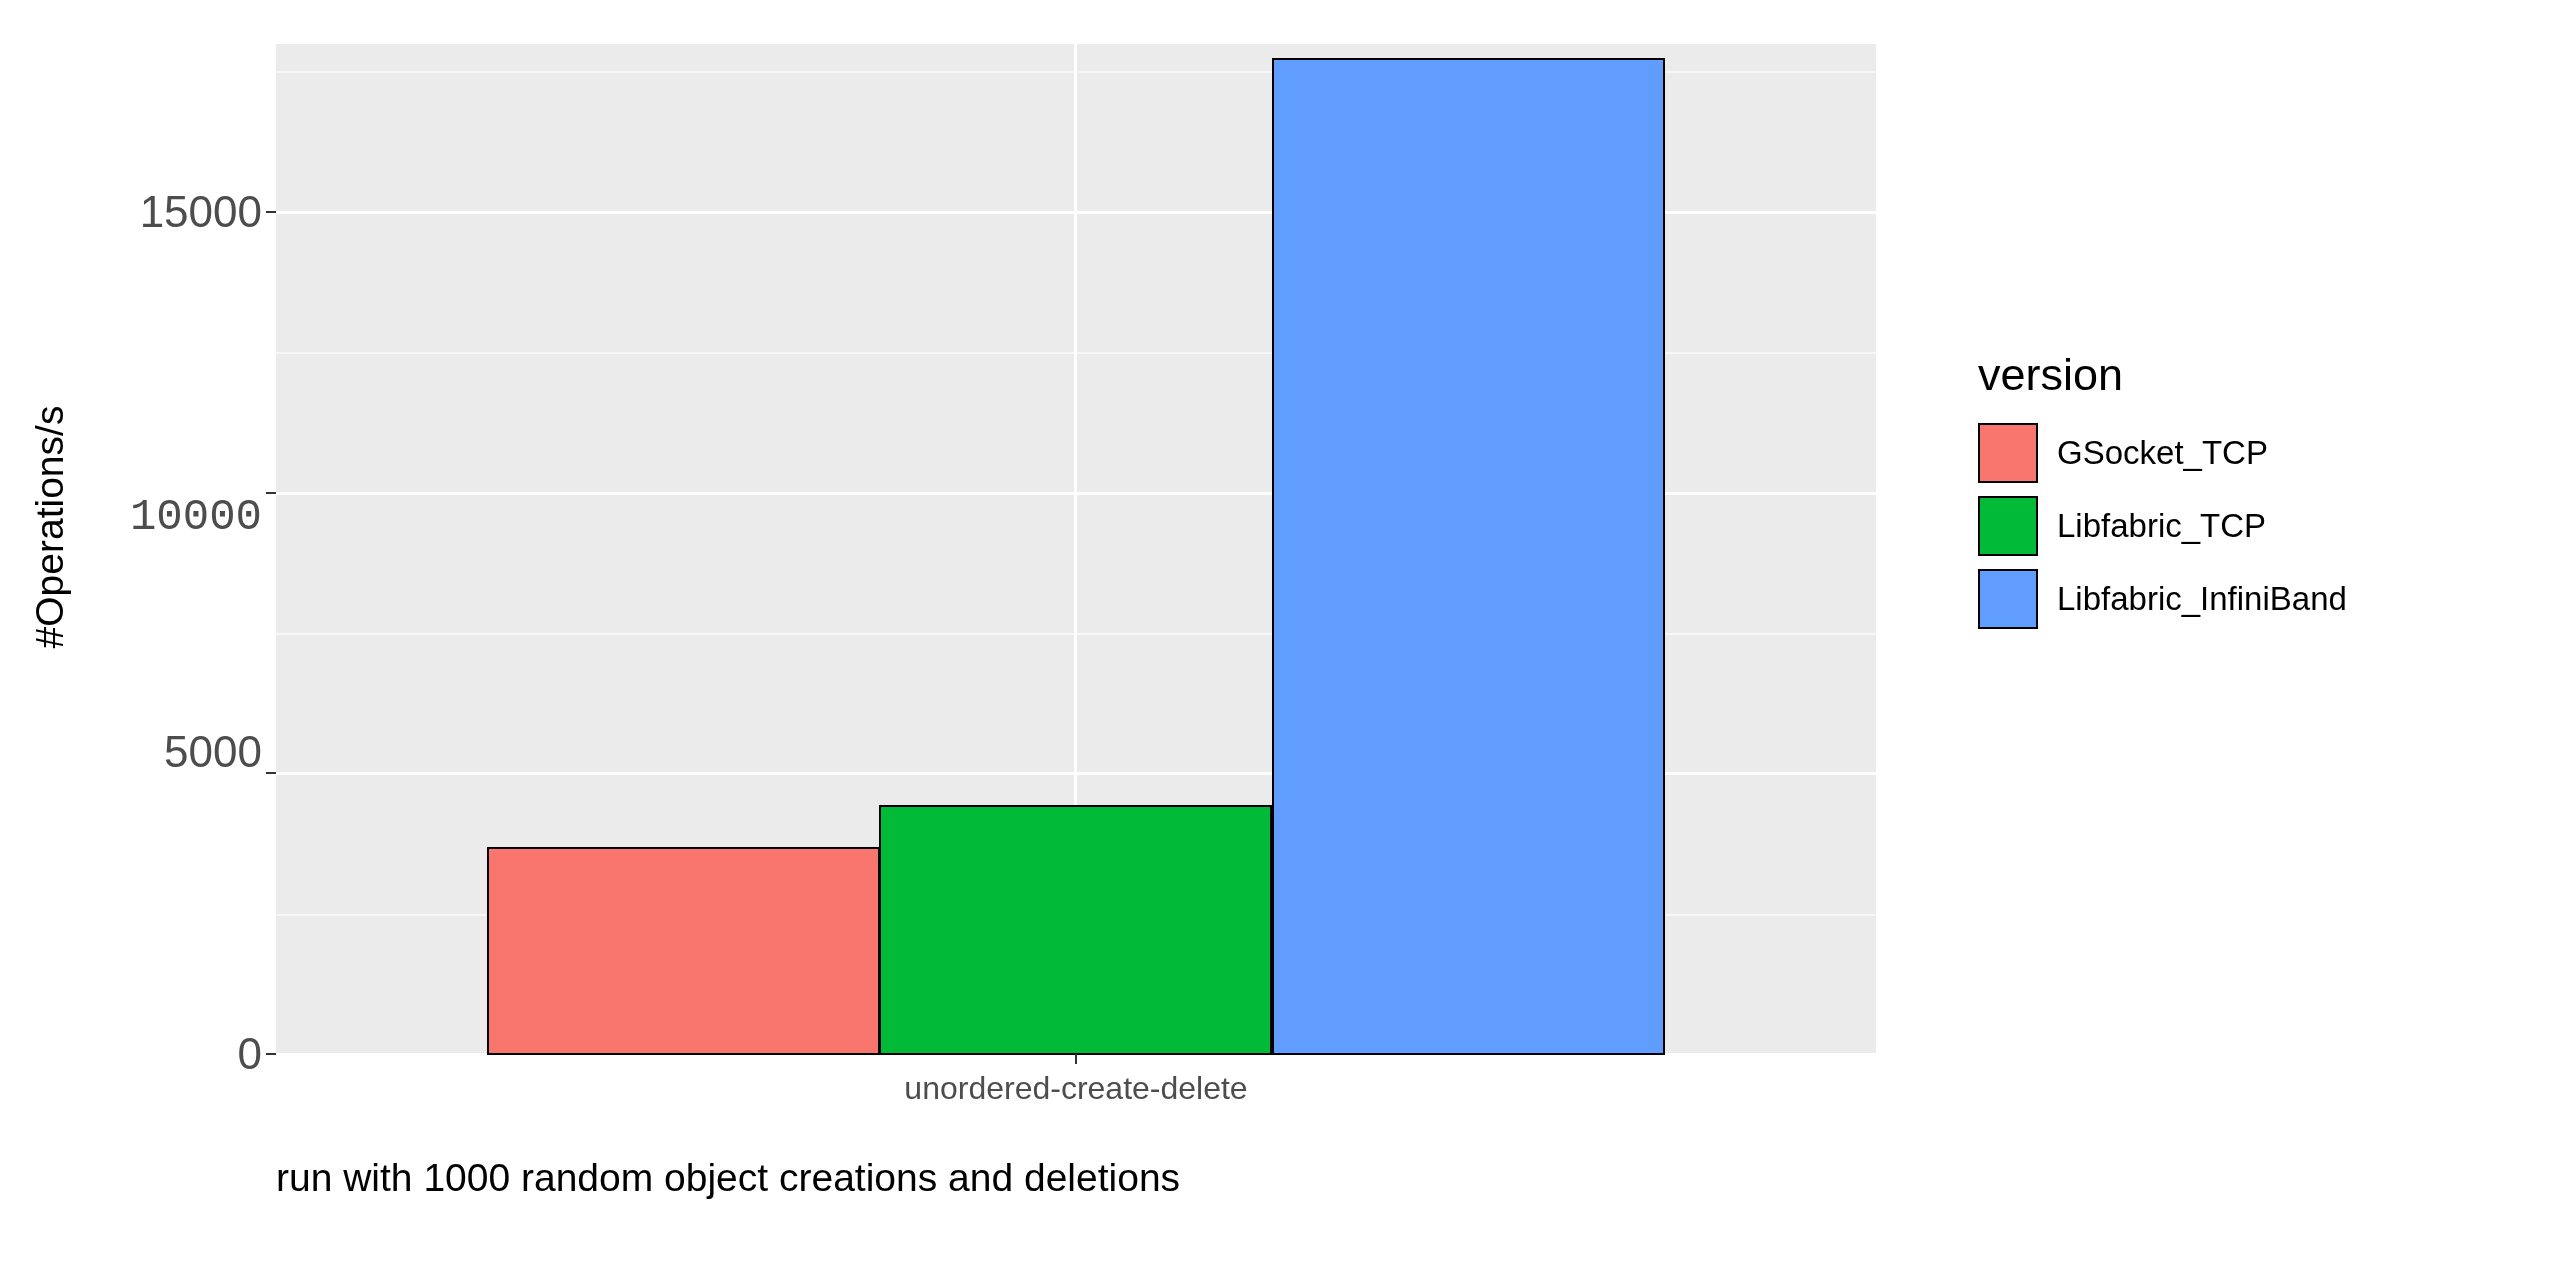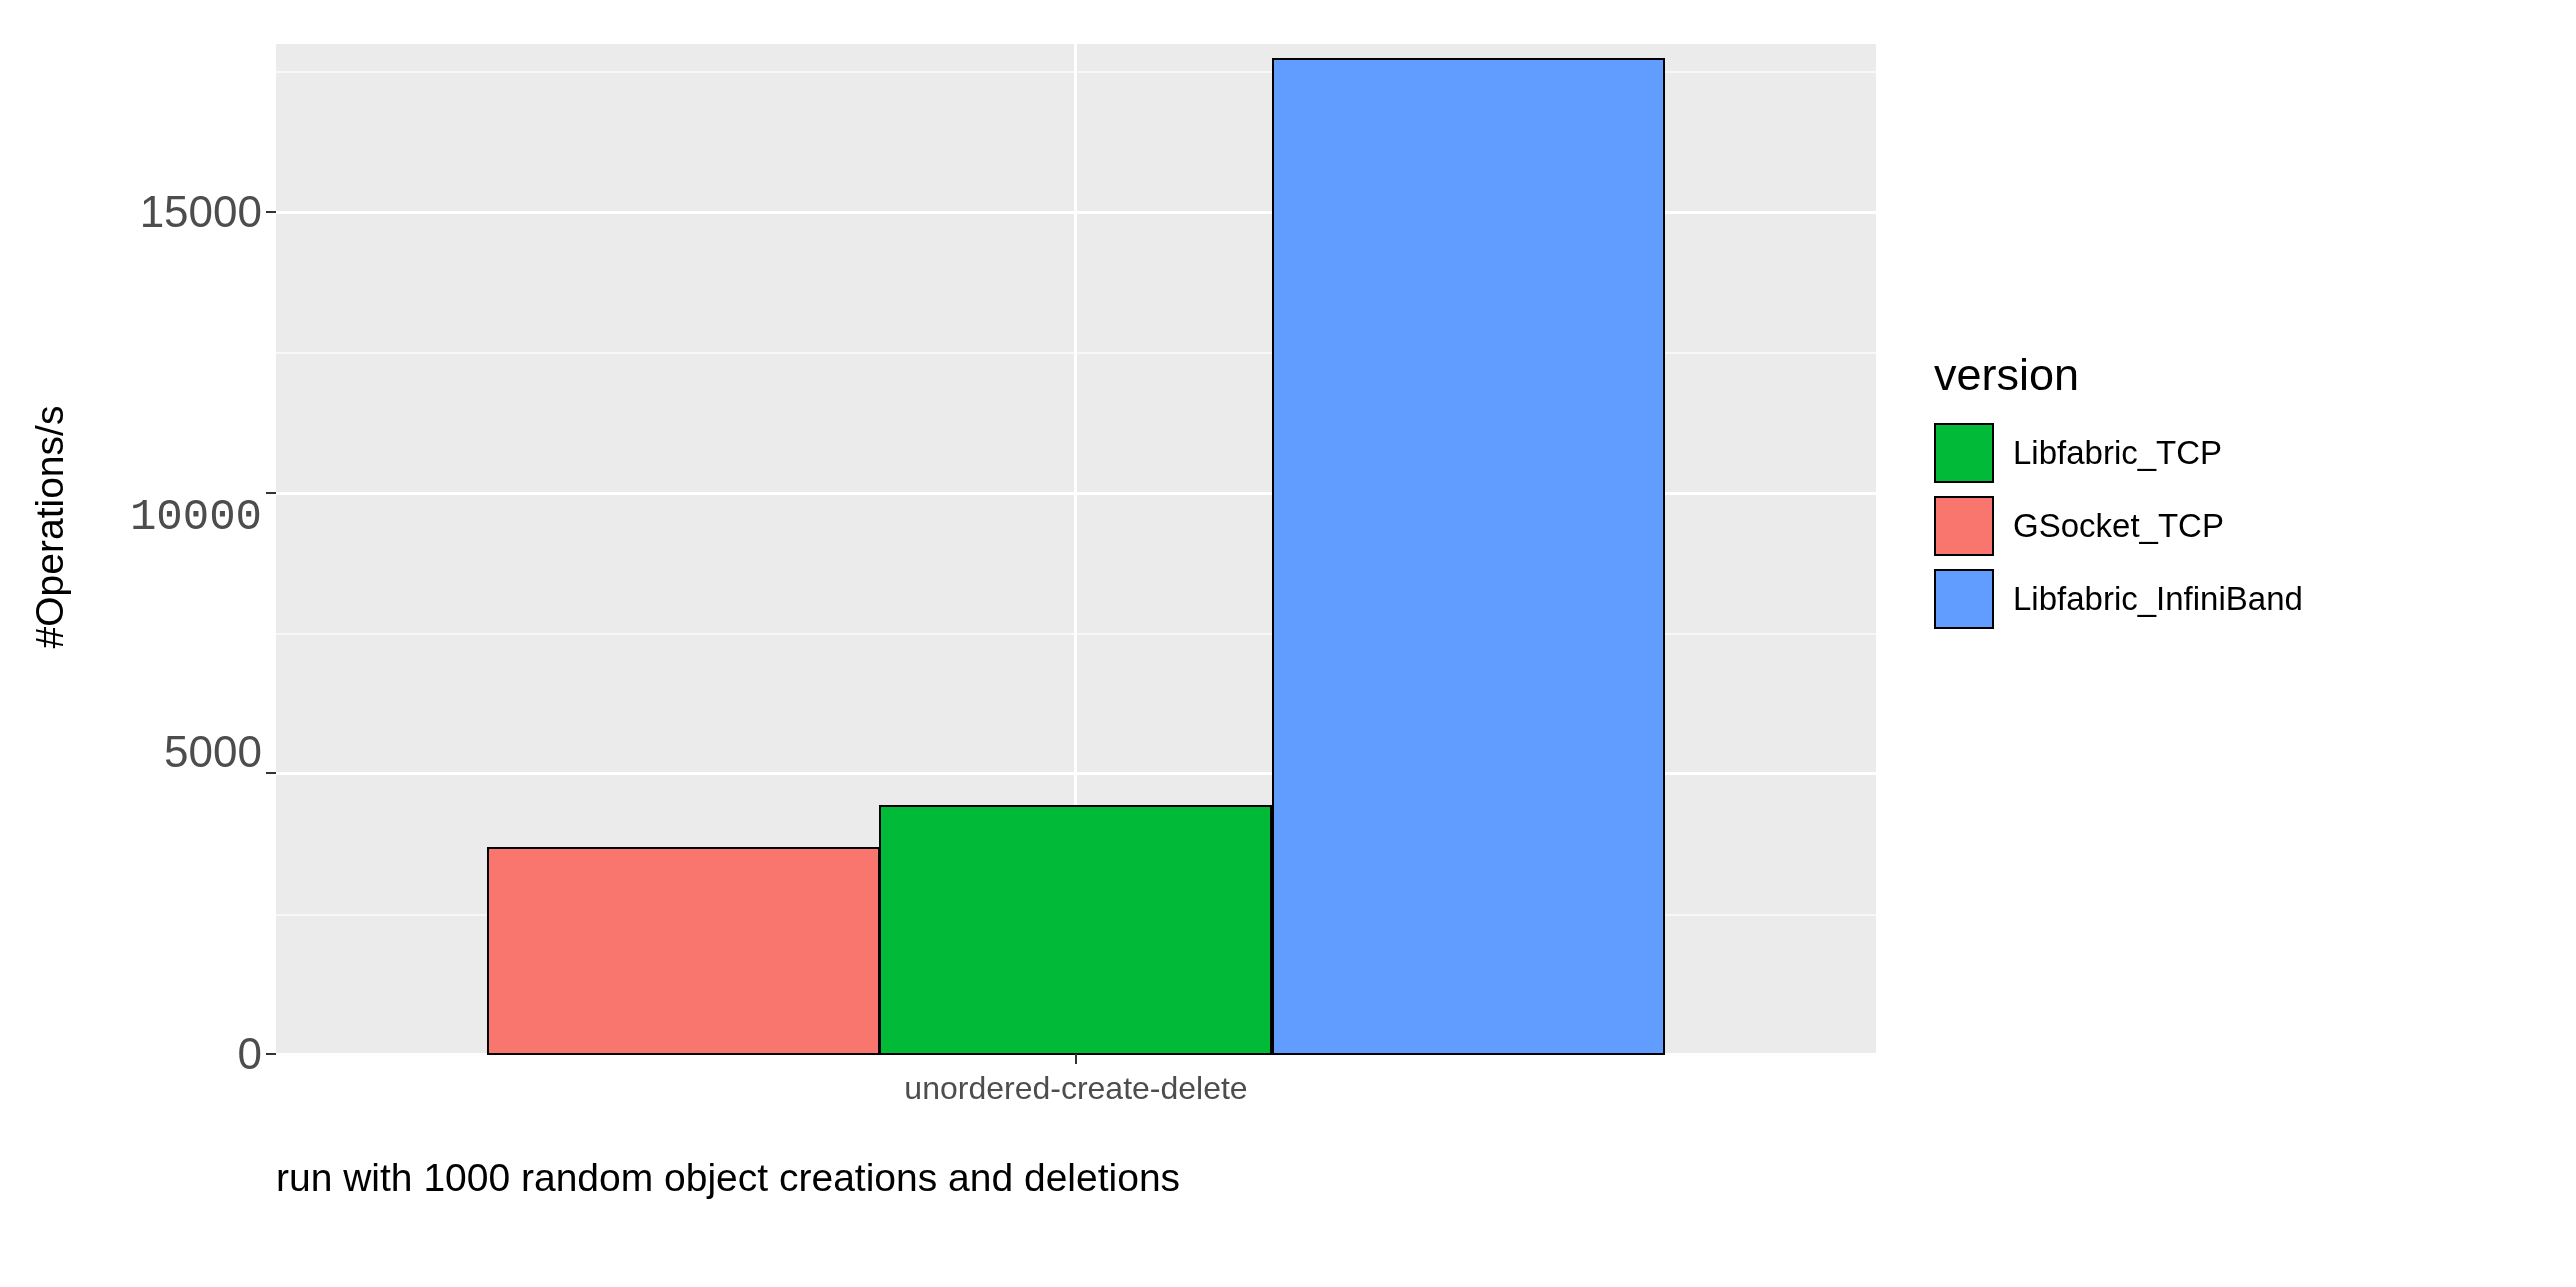--- a/index.html
+++ b/index.html
@@ -111,21 +111,21 @@
   }
   
   .bar {
     position: absolute;
     border: 2.2px solid #000000;
     box-sizing: border-box;
   }
   
   .legend {
     position: absolute;
-    left: 1934px;
+    left: 1978px;
     top: 349px;
     width: 582px;
   }
   .legend-title {
     font-size: 45px;
     color: #000000;
     margin-bottom: 22px;
   }
   .legend-item {
     display: flex;
@@ -169,26 +169,26 @@
       <div class="bar" style="left: 603px; width: 393px; top: 761px; height: 250px; background: rgb(0, 186, 56);"></div>
       <div class="bar" style="left: 996px; width: 393px; top: 14px; height: 997px; background: rgb(97, 156, 255);"></div>
     </div>
 
   <div class="xlabel">run with 1000 random object creations and deletions</div>
 
   <div class="legend">
     <div class="legend-title">version</div>
     <div id="legend-items">
         <div class="legend-item">
+          <div class="legend-key" style="background: rgb(248, 118, 109);"></div>
+          <div class="legend-label">GSocket_TCP</div>
+        </div>
+        <div class="legend-item">
           <div class="legend-key" style="background: rgb(0, 186, 56);"></div>
           <div class="legend-label">Libfabric_TCP</div>
-        </div>
-        <div class="legend-item">
-          <div class="legend-key" style="background: rgb(248, 118, 109);"></div>
-          <div class="legend-label">GSocket_TCP</div>
         </div>
         <div class="legend-item">
           <div class="legend-key" style="background: rgb(97, 156, 255);"></div>
           <div class="legend-label">Libfabric_InfiniBand</div>
         </div>
       </div>
   </div>
 
 <div class="ytick" style="top: 1053px;"></div>
     <div class="ytick-label" style="top: 1054px;">0</div>

